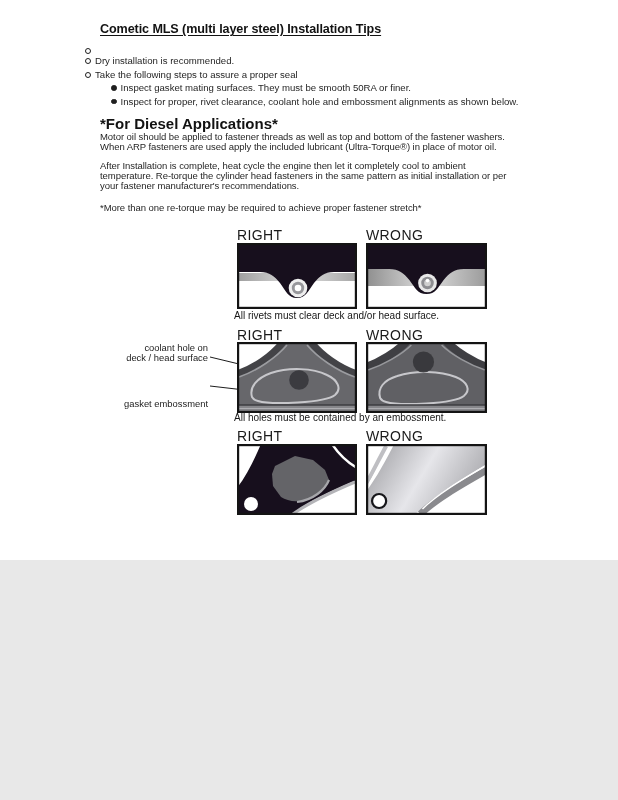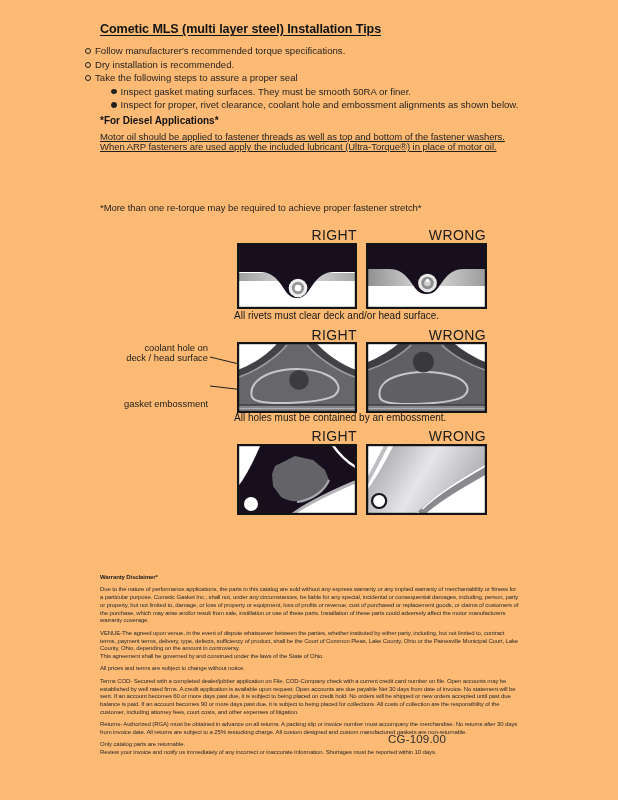--- a/index.html
+++ b/index.html
@@ -1,43 +1,43 @@
 <!DOCTYPE html>
 <html><head>
 <meta charset="utf-8">
 <style>
   html,body{margin:0;padding:0;background:#e8e8e8;}
   .page{
-    position:relative;width:618px;height:800px;background:#fdba74;
+    position:relative;width:618px;height:560px;background:#ffffff;
     font-family:"Liberation Sans", sans-serif;color:#1f1f1f;overflow:hidden;
     margin:0 auto;
   }
   .abs{position:absolute;}
   
   .doc-title{
     left:100px;top:22px;font-size:12.6px;font-weight:700;color:#121212;
     text-decoration:underline;text-underline-offset:2px;letter-spacing:-.1px;
   }
   
   .bullets{left:85px;top:44px;width:440px;font-size:9.6px;line-height:13.5px;}
   .b-row{display:flex;align-items:flex-start;}
   .b-dot{
     width:4px;height:4px;border:1px solid #1f1f1f;border-radius:50%;
     margin:4px 4px 0 0;flex:0 0 auto;
   }
   .b-sub{margin-left:26px;}
   .b-dot.filled{background:#1f1f1f;border-color:#1f1f1f;width:3.6px;height:3.6px;margin-top:4.4px;}
   
-  .diesel-h{left:100px;top:115px;font-size:10px;font-weight:700;color:#121212;}
+  .diesel-h{left:100px;top:115px;font-size:15px;font-weight:700;color:#121212;}
   .para{left:100px;width:414px;font-size:9.5px;line-height:10.2px;letter-spacing:-.05px;}
-  .p1{top:132px;text-decoration:underline;}
+  .p1{top:132px;}
   .p2{top:161px;}
   .p3{top:203px;}
   
-  .fig-label{font-size:14px;letter-spacing:.4px;color:#1a1a1a;width:120px;text-align:right;}
+  .fig-label{font-size:14px;letter-spacing:.4px;color:#1a1a1a;width:120px;text-align:left;}
   .lbl-r1{left:237px;top:227px;}
   .lbl-w1{left:366px;top:227px;}
   .lbl-r2{left:237px;top:327px;}
   .lbl-w2{left:366px;top:327px;}
   .lbl-r3{left:237px;top:428px;}
   .lbl-w3{left:366px;top:428px;}
   .figbox{width:120px;}
   .figbox svg{display:block;width:100%;height:100%;}
   .box-r1{left:237px;top:243px;height:66px;}
   .box-w1{left:366px;top:243px;height:66px;width:121px;}
@@ -63,21 +63,20 @@
 </head>
 <body>
 
 <div class="page">
 
   <div class="abs doc-title">Cometic MLS (multi layer steel) Installation Tips</div>
 
   <div class="abs bullets">
     <div class="b-row">
       <span class="b-dot"></span>
-      <span>Follow manufacturer's recommended torque specifications.</span>
     </div>
     <div class="b-row">
       <span class="b-dot"></span>
       <span>Dry installation is recommended.</span>
     </div>
     <div class="b-row">
       <span class="b-dot"></span>
       <span>Take the following steps to assure a proper seal</span>
     </div>
     <div class="b-row b-sub">
@@ -85,20 +84,21 @@
       <span>Inspect gasket mating surfaces.  They must be smooth 50RA or finer.</span>
     </div>
     <div class="b-row b-sub">
       <span class="b-dot filled"></span>
       <span>Inspect for proper, rivet clearance, coolant hole and embossment alignments as shown below.</span>
     </div>
   </div>
 
   <div class="abs diesel-h">*For Diesel Applications*</div>
   <div class="abs para p1">Motor oil should be applied to fastener threads as well as top and bottom of the fastener washers. When ARP fasteners are used apply the included lubricant (Ultra-Torque®) in place of motor oil.</div>
+  <div class="abs para p2">After Installation is complete, heat cycle the engine then let it completely cool to ambient temperature. Re-torque the cylinder head fasteners in the same pattern as initial installation or per your fastener manufacturer's recommendations.</div>
   <div class="abs para p3">*More than one re-torque may be required to achieve proper fastener stretch*</div>
 
   <div class="abs fig-label lbl-r1">RIGHT</div>
   <div class="abs fig-label lbl-w1">WRONG</div>
 
   <div class="abs figbox box-r1">
     <svg viewBox="0 0 120 66" preserveAspectRatio="none">
       <defs>
         <linearGradient id="deck1" x1="0" y1="0" x2="1" y2="0">
           <stop offset="0" stop-color="#9e9e9e"></stop>

